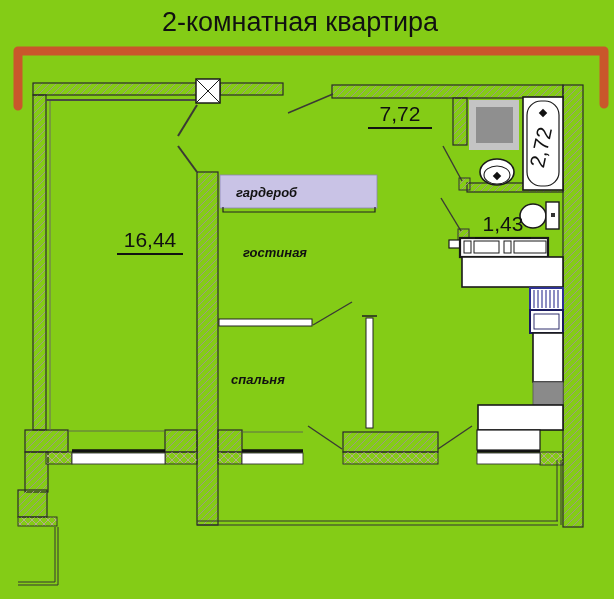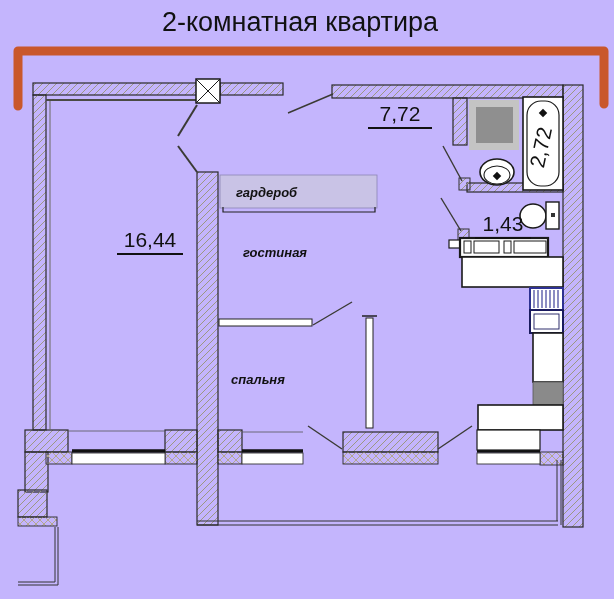--- a/index.html
+++ b/index.html
@@ -1,16 +1,16 @@
 <!DOCTYPE html>
 <html><head>
 <meta charset="utf-8">
 <style>
   html,body{margin:0;padding:0;background:#ffffff;}
-  .stage{position:relative;width:614px;height:599px;background:#c4b5fd;overflow:hidden;
+  .stage{position:relative;width:614px;height:599px;background:#84cc16;overflow:hidden;
          font-family:"Liberation Sans", sans-serif;}
   svg{display:block;}
   text{fill:#111;}
   .title-t{font-size:27px;font-family:"Liberation Sans",sans-serif;}
   .area-t{font-size:21px;font-family:"Liberation Sans",sans-serif;}
   .room-t{font-size:13px;font-weight:bold;font-style:italic;font-family:"Liberation Sans",sans-serif;}
 </style>
 </head>
 <body>
 

